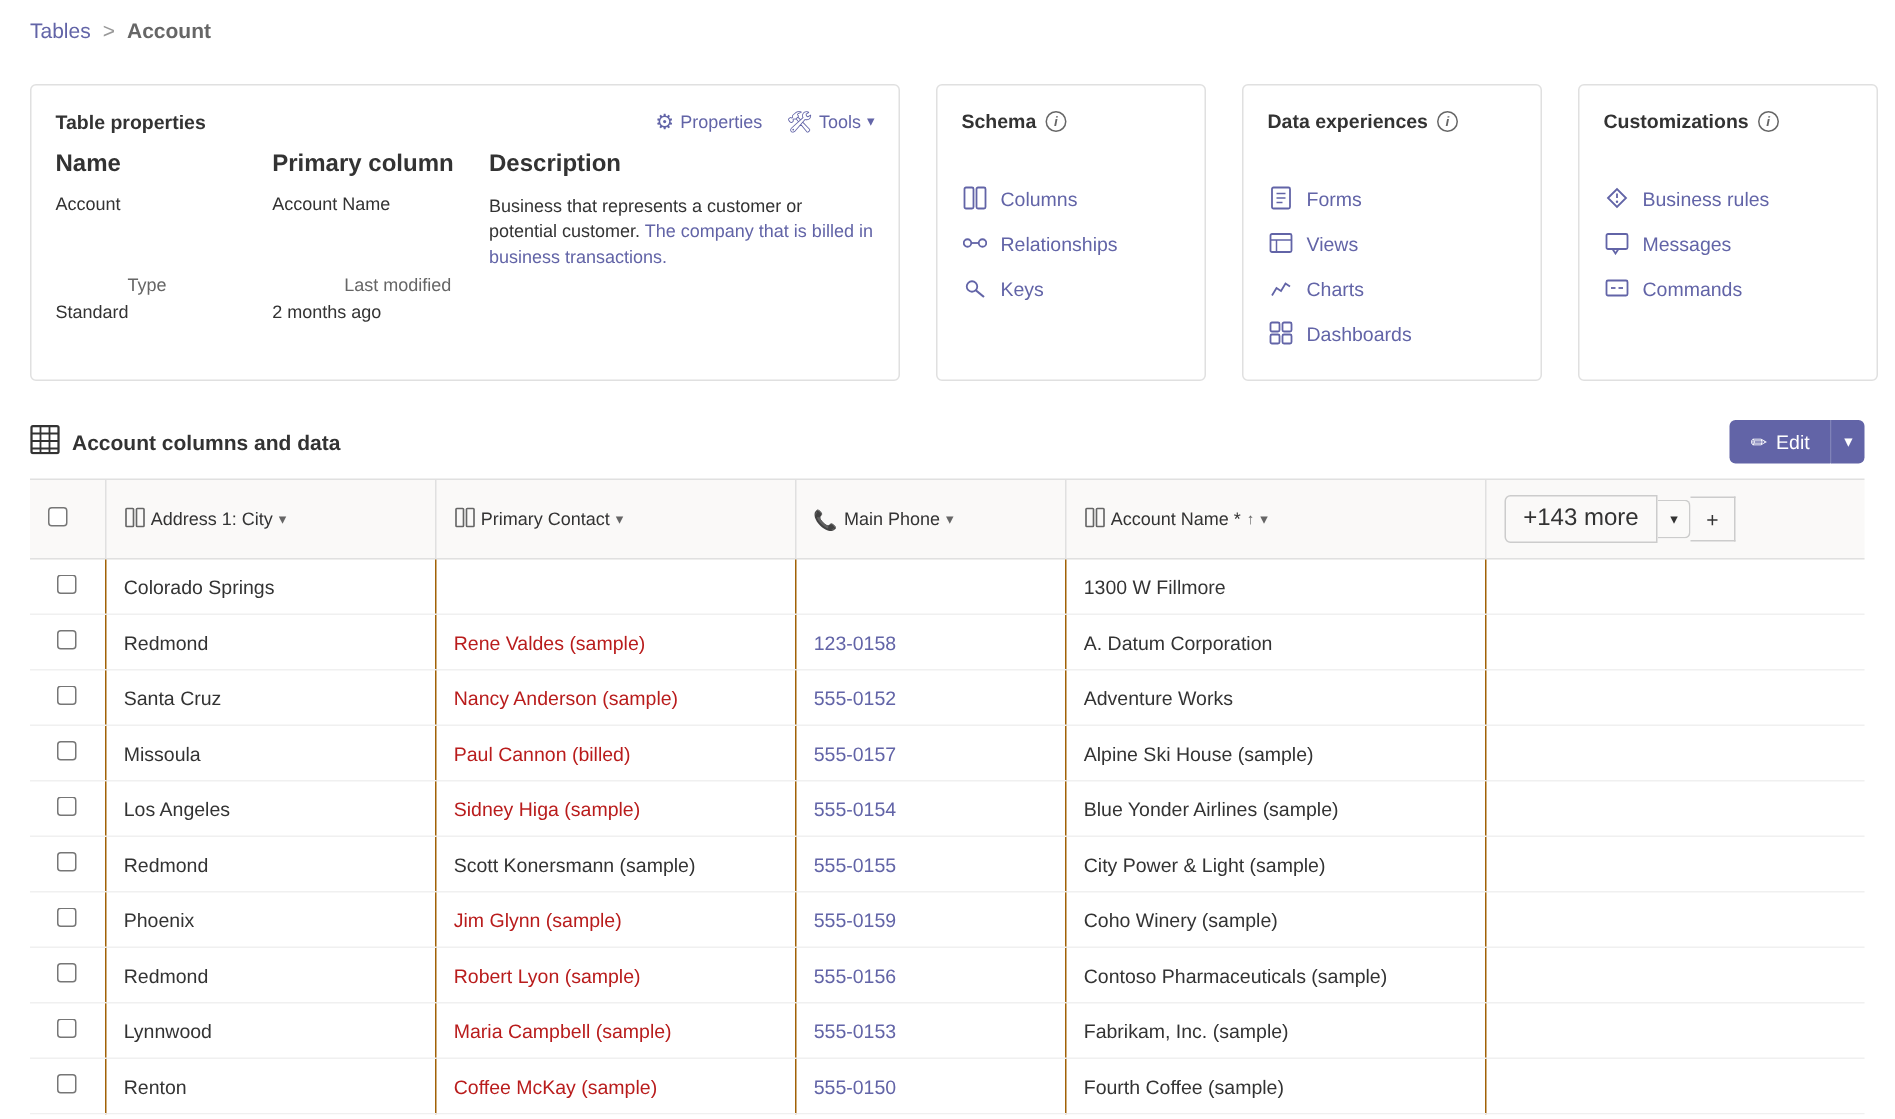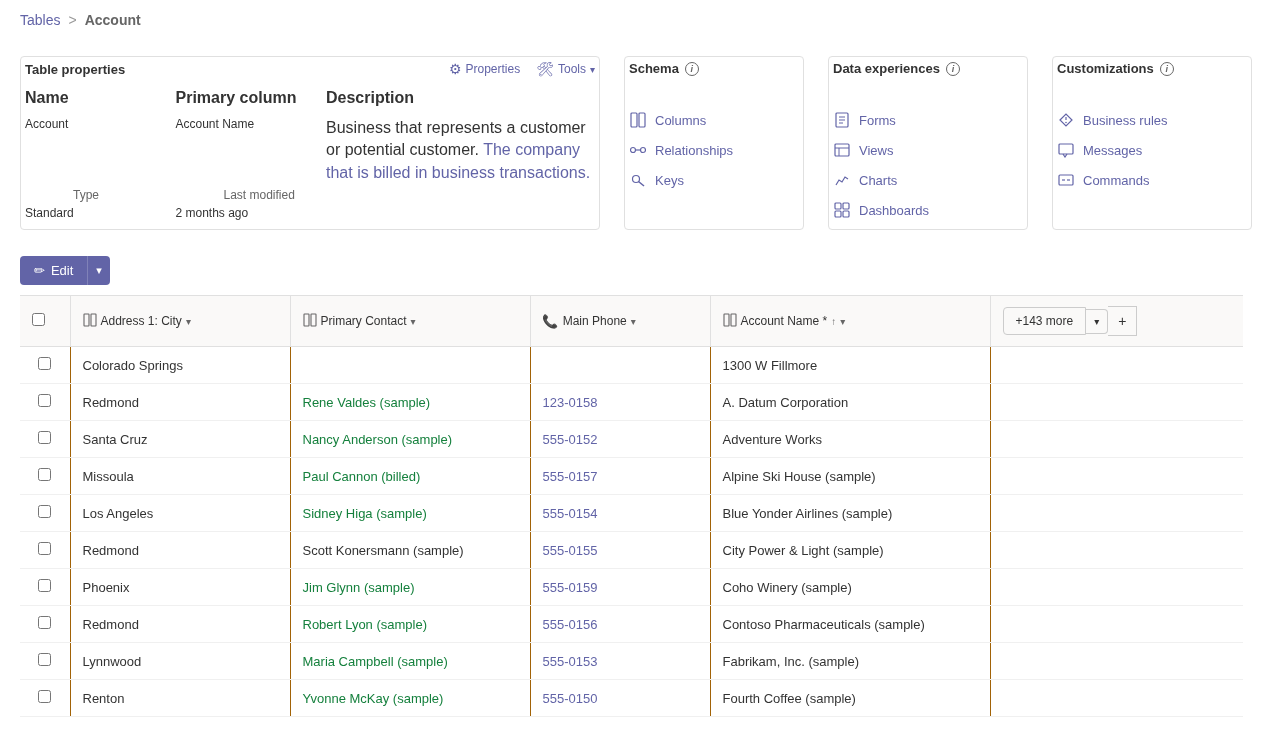--- a/index.html
+++ b/index.html
@@ -4,21 +4,21 @@
   <style>
     * { box-sizing: border-box; margin: 0; padding: 0; }
     body { font-family: 'Segoe UI', sans-serif; font-size: 13px; color: #333; background: #fff; }
 
     .breadcrumb {
       display: flex; align-items: center; gap: 8px;
       padding: 12px 20px; font-size: 14px; color: #666;
     }
 
     .panel {
-      border: 1px solid #e0e0e0; border-radius: 4px; padding: 4px;
+      border: 1px solid #e0e0e0; border-radius: 4px; padding: 16px;
       margin-right: 12px; margin-bottom: 16px;
     }
     .panel-title {
       font-size: 13px; font-weight: 600; color: #333; margin-bottom: 29px;
       display: flex; align-items: center; gap: 6px;
     }
     .panel-title .info-icon {
       width: 14px; height: 14px; border-radius: 50%; border: 1.5px solid #666;
       display: inline-flex; align-items: center; justify-content: center;
       font-size: 9px; color: #666; font-style: italic; font-weight: bold;
@@ -39,21 +39,21 @@
       cursor: pointer; text-decoration: none;
     }
 
     .table-props-grid {
       display: grid; grid-template-columns: 1fr 1fr 2fr;
       gap: 4px 16px;
     }
     .prop-header { font-weight: 600; color: #333; font-size: 16px; padding-bottom: 6px; }
     .prop-value { color: #333; font-size: 12px; }
     .prop-label { font-size: 12px; color: #666; margin-left: 48px; }
-    .prop-desc { font-size: 16px; color: #333; line-height: 1.4; }
+    .prop-desc { font-size: 12px; color: #333; line-height: 1.4; }
     .prop-desc .link-text { color: #6264a7; cursor: pointer; }
 
     .schema-link, .data-link, .custom-link {
       display: flex; align-items: center; gap: 8px;
       color: #6264a7; font-size: 13px; cursor: pointer;
       padding: 6px 0; text-decoration: none;
     }
 
     .link-icon {
       width: 18px; height: 18px; display: inline-flex; align-items: center; justify-content: center;
@@ -103,26 +103,26 @@
     .col-city { width: 220px; }
     .col-contact { width: 240px; }
     .col-phone { width: 180px; }
     .col-account { width: 280px; }
 
     .th-inner { display: flex; align-items: center; gap: 4px; }
     .th-icon { color: #666; font-size: 13px; }
     .sort-icon { color: #666; font-size: 10px; }
     .chevron-icon { color: #666; font-size: 10px; }
 
-    .link-cell { color: #15803d; cursor: pointer; }
+    .link-cell { color: #b91c1c; cursor: pointer; }
     .phone-cell { color: #6264a7; cursor: pointer; }
 
     .more-btn {
       background: none; border: 1px solid #ccc; border-radius: 4px 0 0 4px;
-      padding: 6px 12px; font-size: 12px; cursor: pointer; color: #333;
+      padding: 6px 12px; font-size: 16px; cursor: pointer; color: #333;
       display: flex; align-items: center; gap: 4px;
     }
     .add-btn {
       background: none; border: 1px solid #ccc; border-radius: 0 0 0 0;
       padding: 6px 10px; font-size: 14px; cursor: pointer; color: #333;
       border-left: none;
     }
     .more-btn-group { display: flex; align-items: center; }
     .more-chevron {
       background: none; border: 1px solid #ccc; border-radius: 0 4px 4px 0;
@@ -299,20 +299,33 @@
           <line x1="9" y1="8" x2="12" y2="8" stroke="#6264a7" stroke-width="1.2"></line>
         </svg>
       </span>
       <span>Commands</span>
     </a>
   </div>
 </div>
 
 <div class="data-section">
   <div class="data-section-header">
+    <div class="data-section-title">
+      <span>
+        <svg width="20" height="20" viewBox="0 0 20 20" fill="none">
+          <rect x="1" y="1" width="18" height="18" rx="1" stroke="#333" stroke-width="1.5"></rect>
+          <line x1="1" y1="6" x2="19" y2="6" stroke="#333" stroke-width="1.2"></line>
+          <line x1="1" y1="11" x2="19" y2="11" stroke="#333" stroke-width="1.2"></line>
+          <line x1="1" y1="16" x2="19" y2="16" stroke="#333" stroke-width="1.2"></line>
+          <line x1="7" y1="1" x2="7" y2="19" stroke="#333" stroke-width="1.2"></line>
+          <line x1="13" y1="1" x2="13" y2="19" stroke="#333" stroke-width="1.2"></line>
+        </svg>
+      </span>
+      <span>Account columns and data</span>
+    </div>
     <div class="edit-btn-group">
       <button class="edit-btn">
         <span>✏</span>
         <span>Edit</span>
       </button>
       <button class="edit-btn-chevron">▾</button>
     </div>
   </div>
 
   <table class="data-table">
@@ -445,20 +458,20 @@
           <td class="checkbox-cell"><input type="checkbox" style=""></td>
           <td>Lynnwood</td>
           <td class="link-cell" style="cursor: pointer;">Maria Campbell (sample)</td>
           <td class="phone-cell">555-0153</td>
           <td>Fabrikam, Inc. (sample)</td>
           <td style="border-right: none;"></td>
         </tr>
         <tr>
           <td class="checkbox-cell"><input type="checkbox" style=""></td>
           <td>Renton</td>
-          <td class="link-cell" style="cursor: pointer;">Yvonne McKay (sample)</td>
+          <td class="link-cell" style="cursor: pointer;">Coffee McKay (sample)</td>
           <td class="phone-cell">555-0150</td>
           <td>Fourth Coffee (sample)</td>
           <td style="border-right: none;"></td>
         </tr>
       </tbody>
   </table>
 </div>
 
 </body></html>

